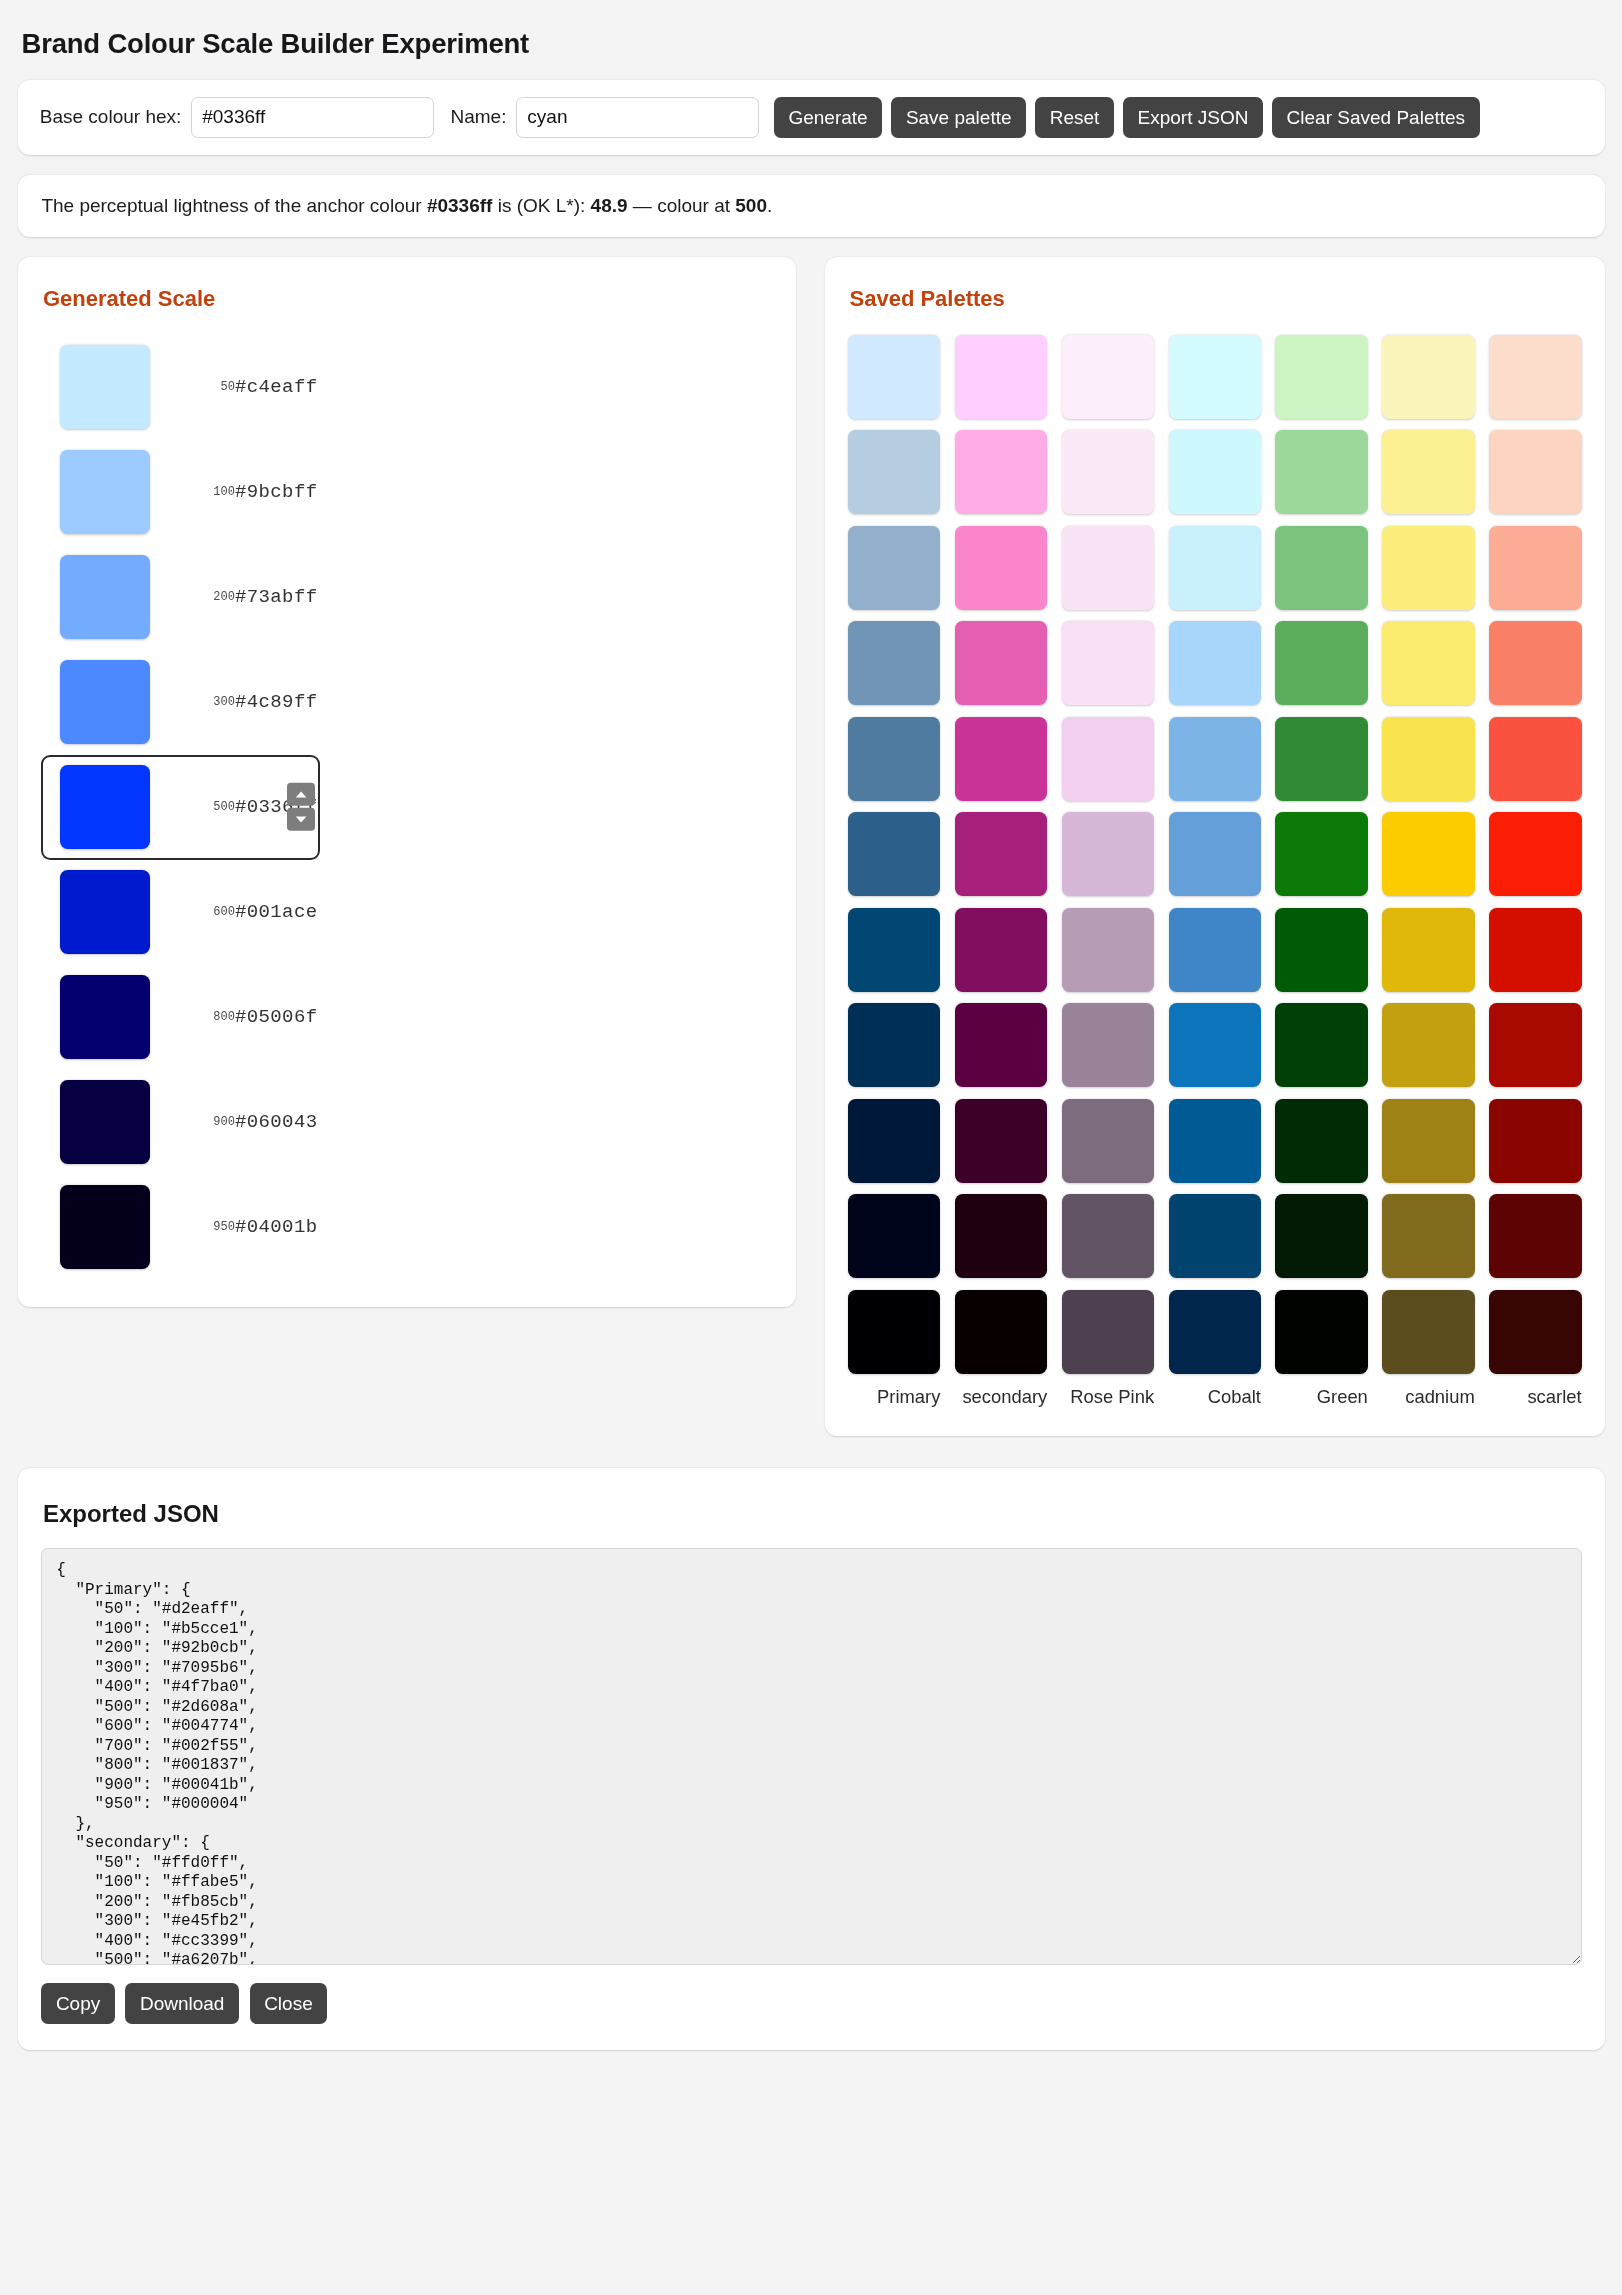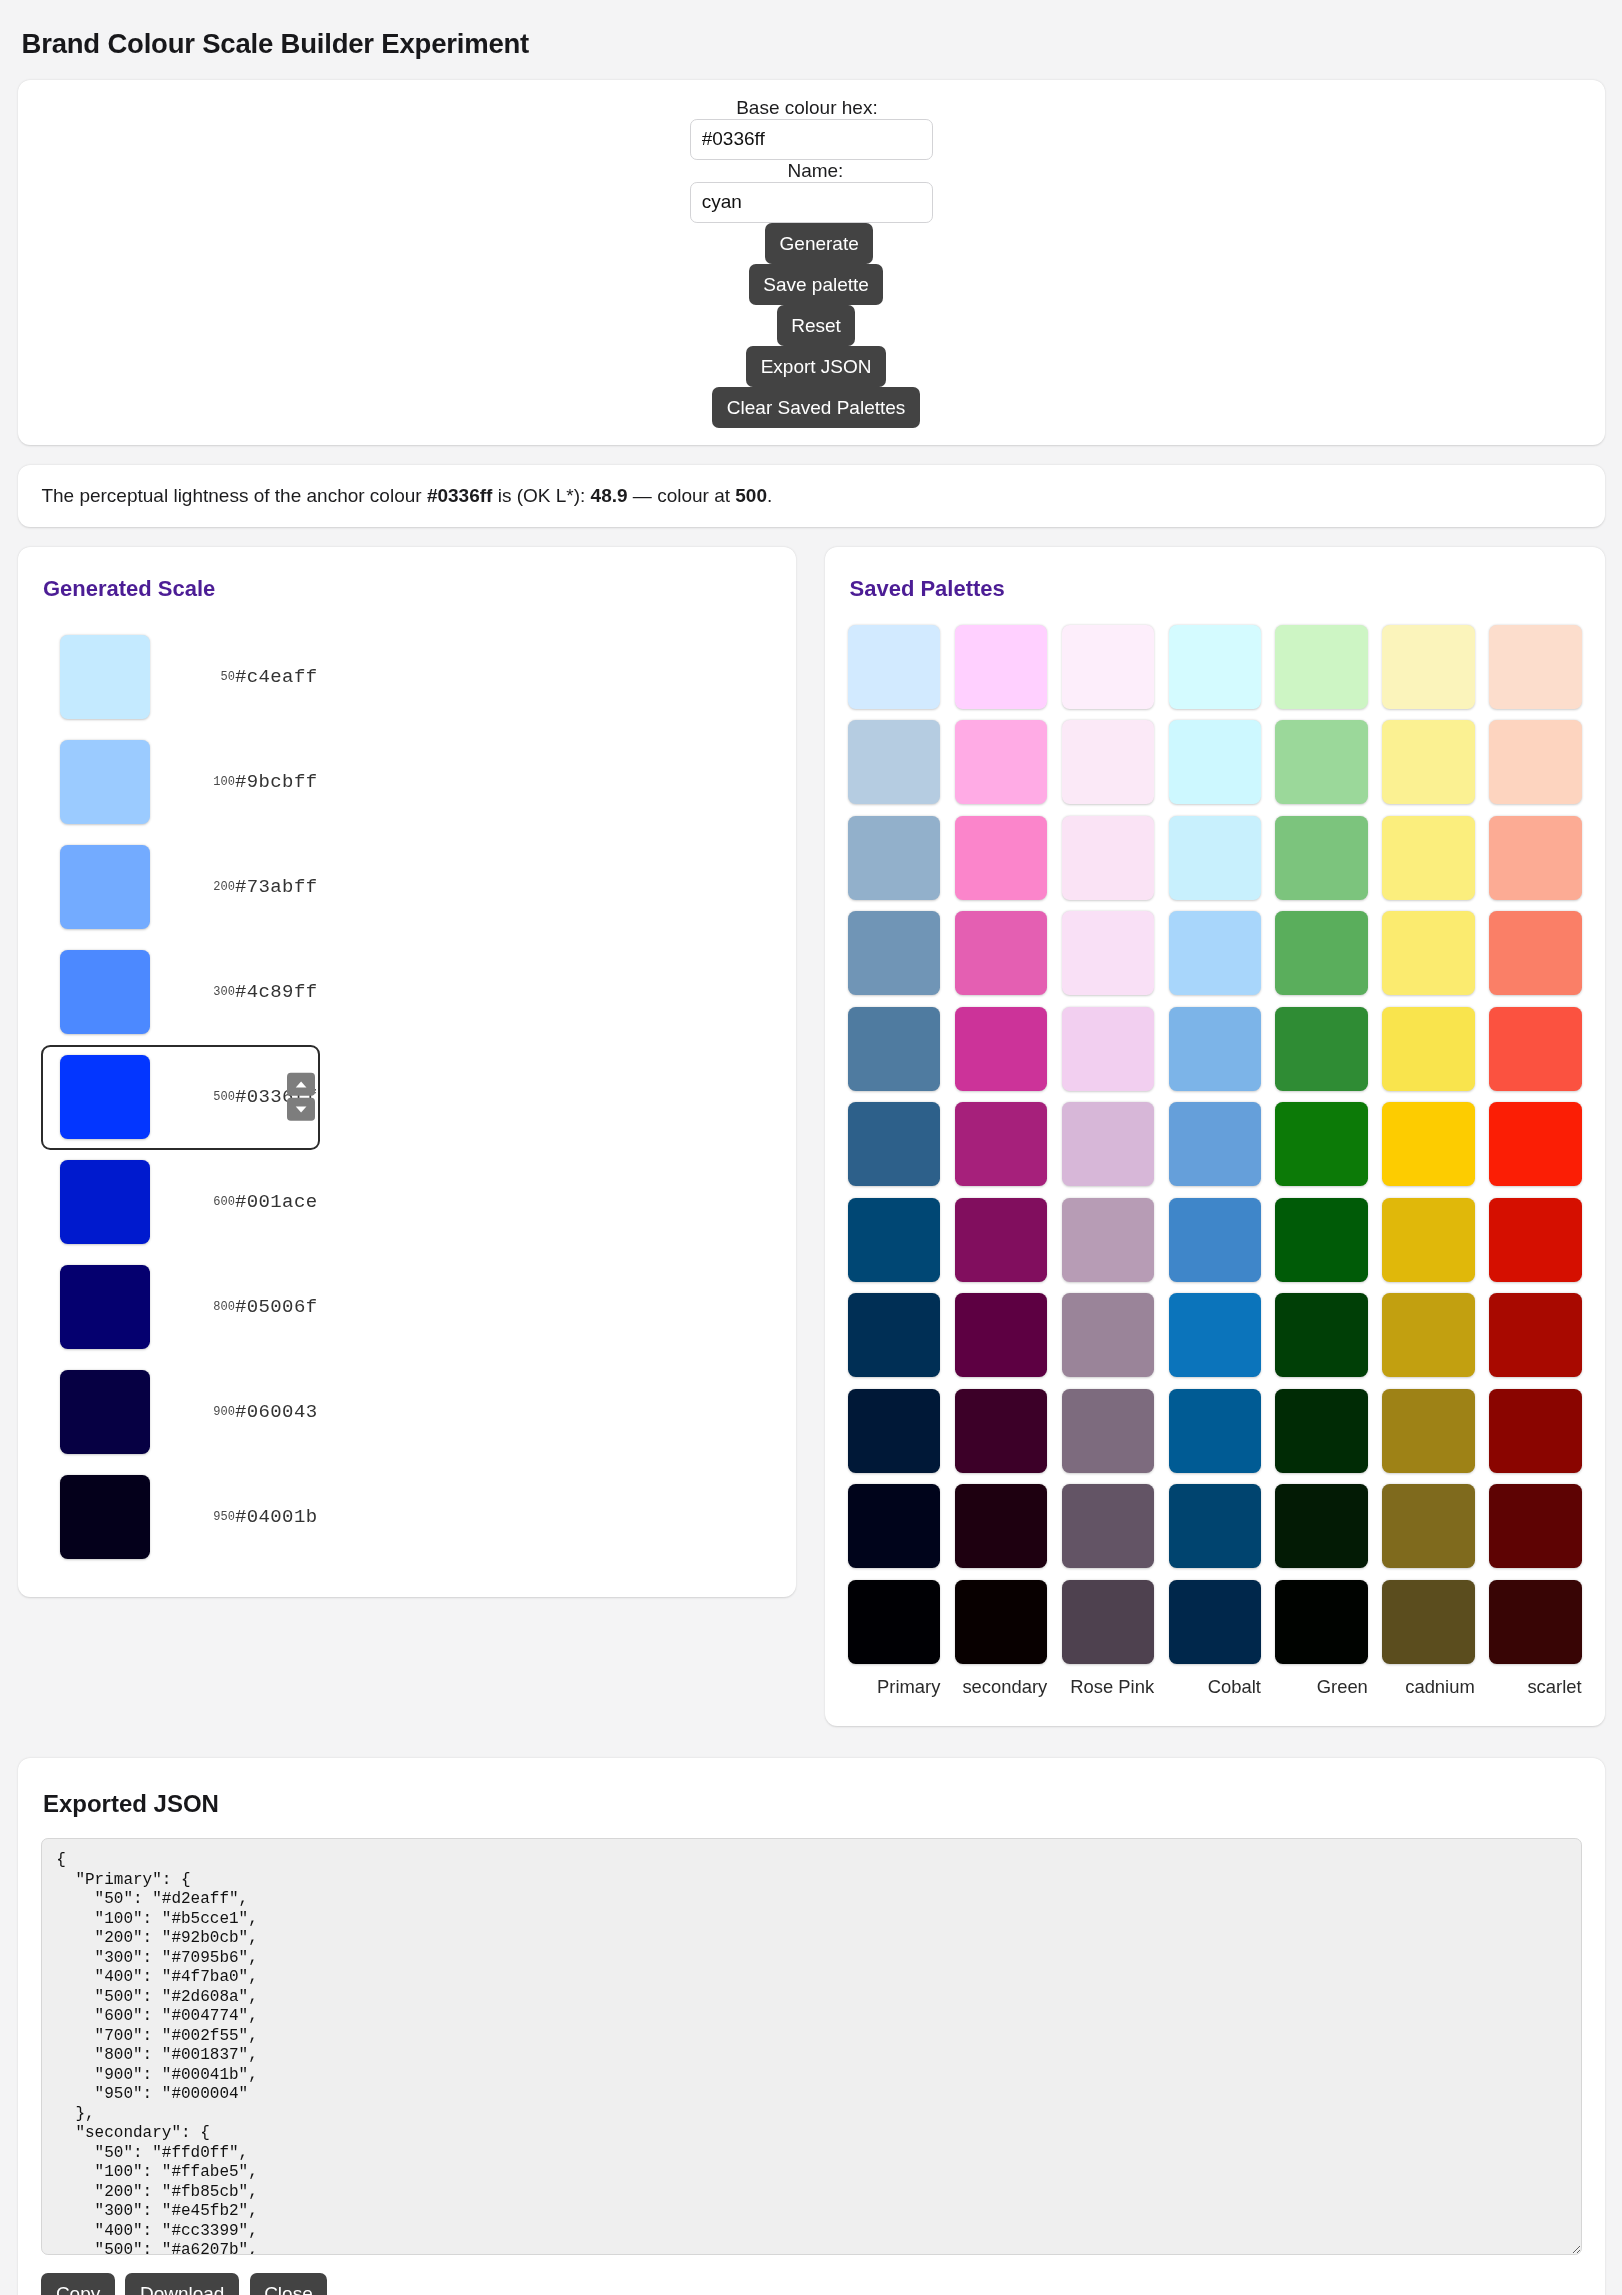--- a/index.html
+++ b/index.html
@@ -31,21 +31,20 @@
   }
 
   
   .controls {
     display: flex;
     align-items: center;
     gap: 0;
     padding: 17px 21.4px;
     margin-bottom: 20px;
     flex-wrap: nowrap;
-    flex-direction: column;
   }
   .ctl-label {
     font-size: 19px;
     color: #1c1c1e;
     margin-right: 9.2px;
     white-space: nowrap;
   }
   .ctl-label.second { margin-left: 17px; }
   input.text-field {
     font-family: "Liberation Sans", sans-serif;
@@ -92,21 +91,21 @@
     align-items: flex-start;
     gap: 29px;
   }
   .col-left  { width: 779px; }
   .col-right { width: 781px; }
 
   .panel { padding: 23px 23px 27.5px 23px; }
   .panel h2 {
     font-size: 22px;
     font-weight: bold;
-    color: #4c1d95;
+    color: #c2410c;
     margin: 6.1px 0 23px 1.5px;
   }
 
   
   .scale-list { display: flex; flex-direction: column; }
   .scale-row {
     display: flex;
     align-items: center;
     position: relative;
     height: 105px;

